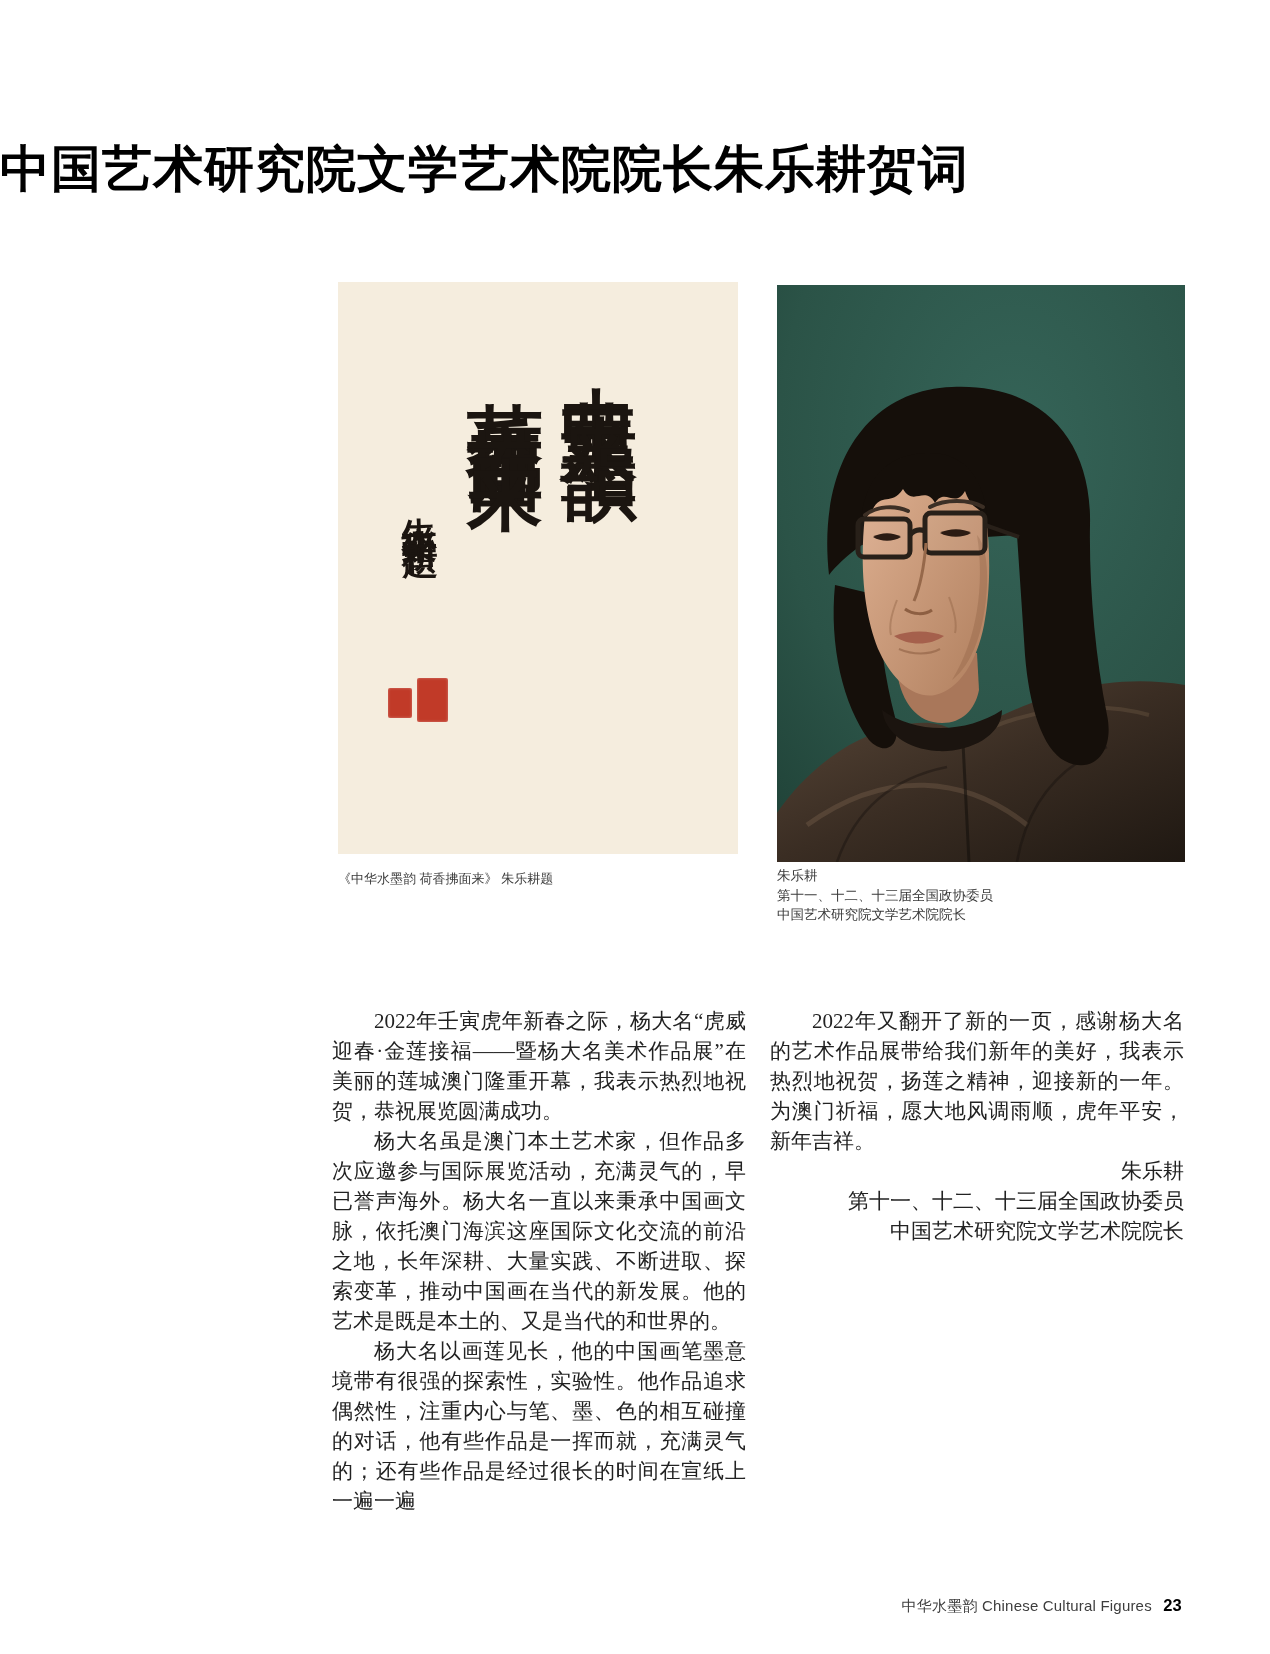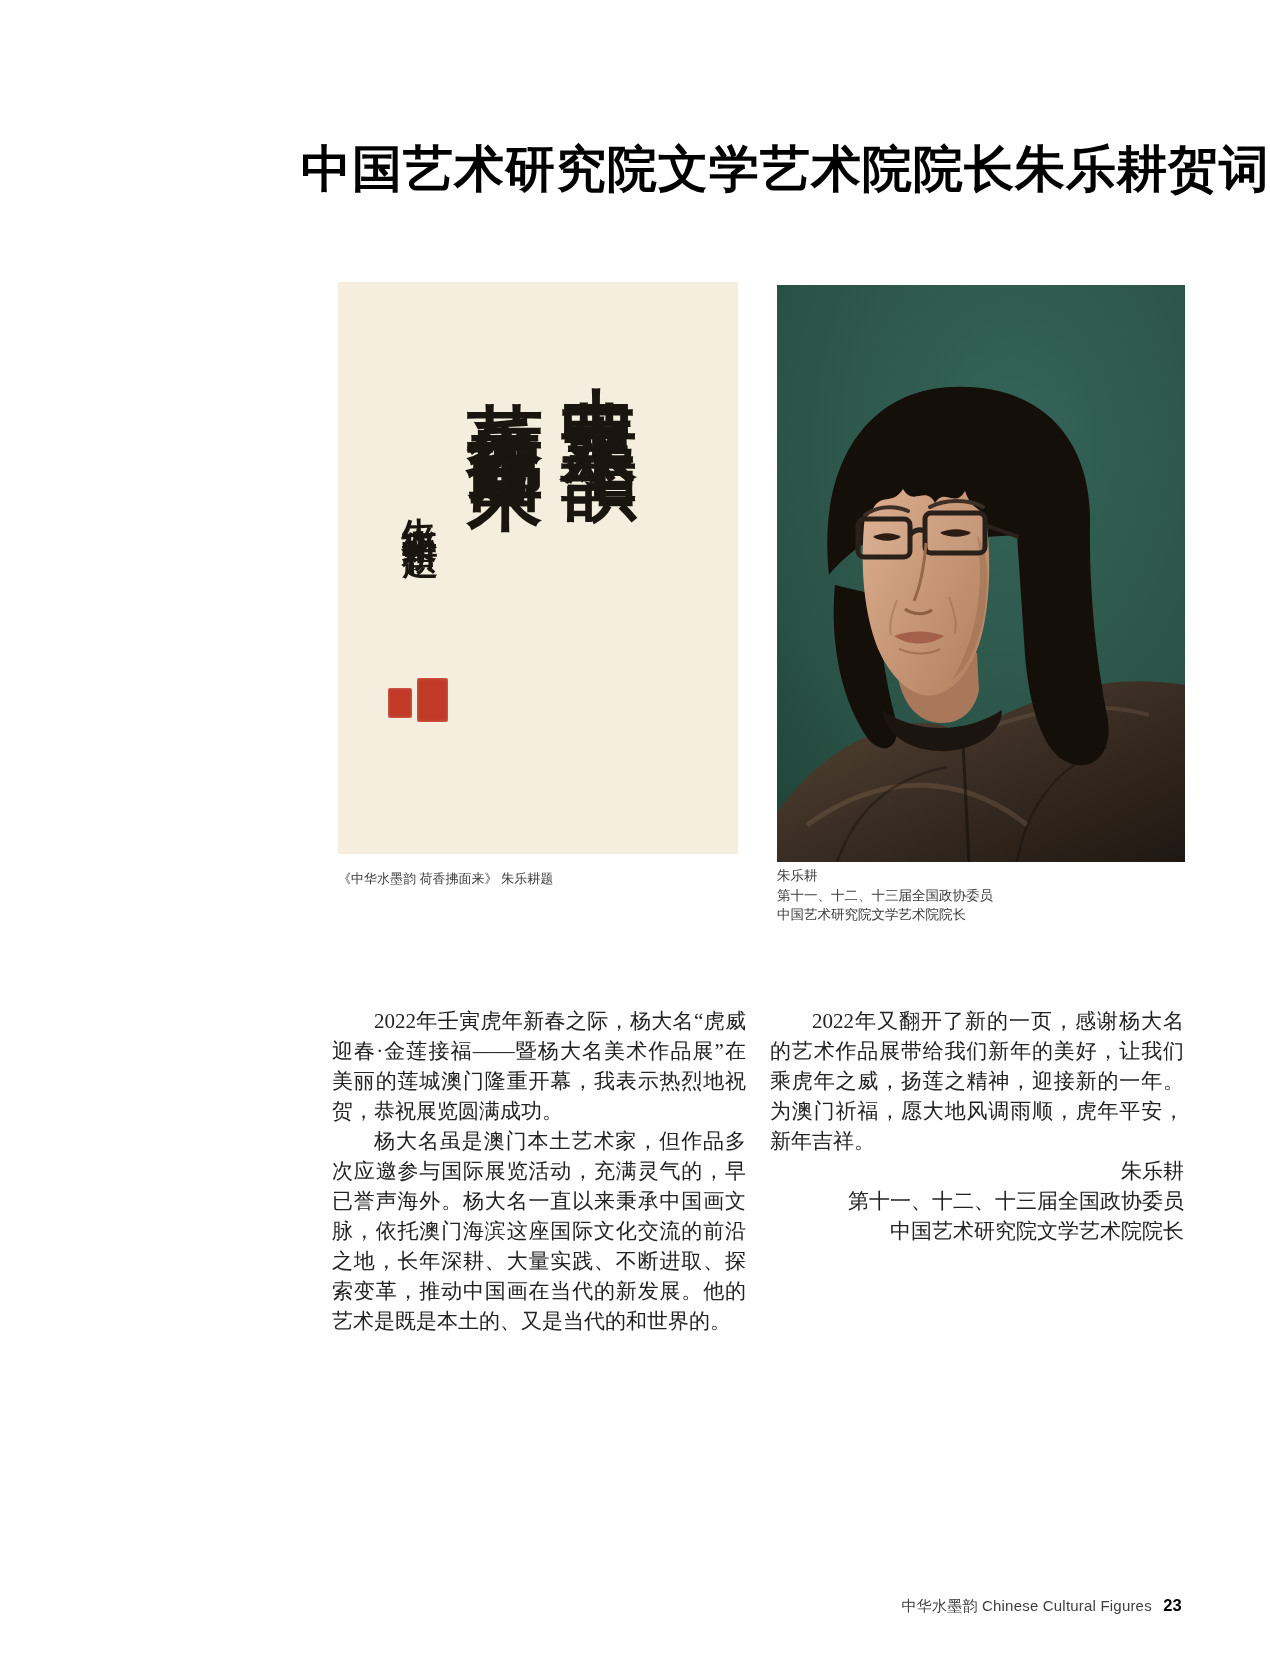--- a/index.html
+++ b/index.html
@@ -4,21 +4,21 @@
 <style>
   html,body { margin:0; padding:0; background:#ffffff; }
   .page {
     position:relative; width:1270px; height:1654px; background:#ffffff;
     font-family:"Liberation Serif", serif; overflow:hidden;
   }
 
   
   .title {
     position:absolute; top:136px; left:0; width:100%;
-    margin:0; text-align:right;
+    margin:0; text-align:left;
     font-size:50px; font-weight:bold; letter-spacing:1px; color:#000;
     font-family:Liberation Mono, monospace;
   }
 
   
   .cal-figure {
     position:absolute; left:338px; top:282px; width:400px; height:572px;
     background:#f5edde;
   }
   .cal-col {
@@ -150,23 +150,24 @@
   <div class="photo-caption">
     <div>朱乐耕</div>
     <div>第十一、十二、十三届全国政协委员</div>
     <div>中国艺术研究院文学艺术院院长</div>
   </div>
 
   <div class="article">
     <div class="col">
       <p class="indent">2022年壬寅虎年新春之际，杨大名“虎威迎春·金莲接福——暨杨大名美术作品展”在美丽的莲城澳门隆重开幕，我表示热烈地祝贺，恭祝展览圆满成功。</p>
       <p class="indent">杨大名虽是澳门本土艺术家，但作品多次应邀参与国际展览活动，充满灵气的，早已誉声海外。杨大名一直以来秉承中国画文脉，依托澳门海滨这座国际文化交流的前沿之地，长年深耕、大量实践、不断进取、探索变革，推动中国画在当代的新发展。他的艺术是既是本土的、又是当代的和世界的。</p>
+      <p class="indent">杨大名以画莲见长，他的中国画笔墨意境带有很强的探索性，实验性。他作品追求偶然性，注重内心与笔、墨、色的相互碰撞的对话，他有些作品是一挥而就，充满灵气的；还有些作品是经过很长的时间在宣纸上一遍一遍</p>
     </div>
     <div class="col">
-      <p class="indent">2022年又翻开了新的一页，感谢杨大名的艺术作品展带给我们新年的美好，让我们乘虎年之威，扬莲之精神，迎接新的一年。为澳门祈福，愿大地风调雨顺，虎年平安，新年吉祥。</p>
+      <p class="indent">2022年又翻开了新的一页，感谢杨大名的艺术作品展带给我们新年的美好，我表示热烈地祝贺，扬莲之精神，迎接新的一年。为澳门祈福，愿大地风调雨顺，虎年平安，新年吉祥。</p>
       <div class="signoff">
         <div>朱乐耕</div>
         <div>第十一、十二、十三届全国政协委员</div>
         <div>中国艺术研究院文学艺术院院长</div>
       </div>
     </div>
   </div>
 
   <div class="footer">
     <span>中华水墨韵</span>

